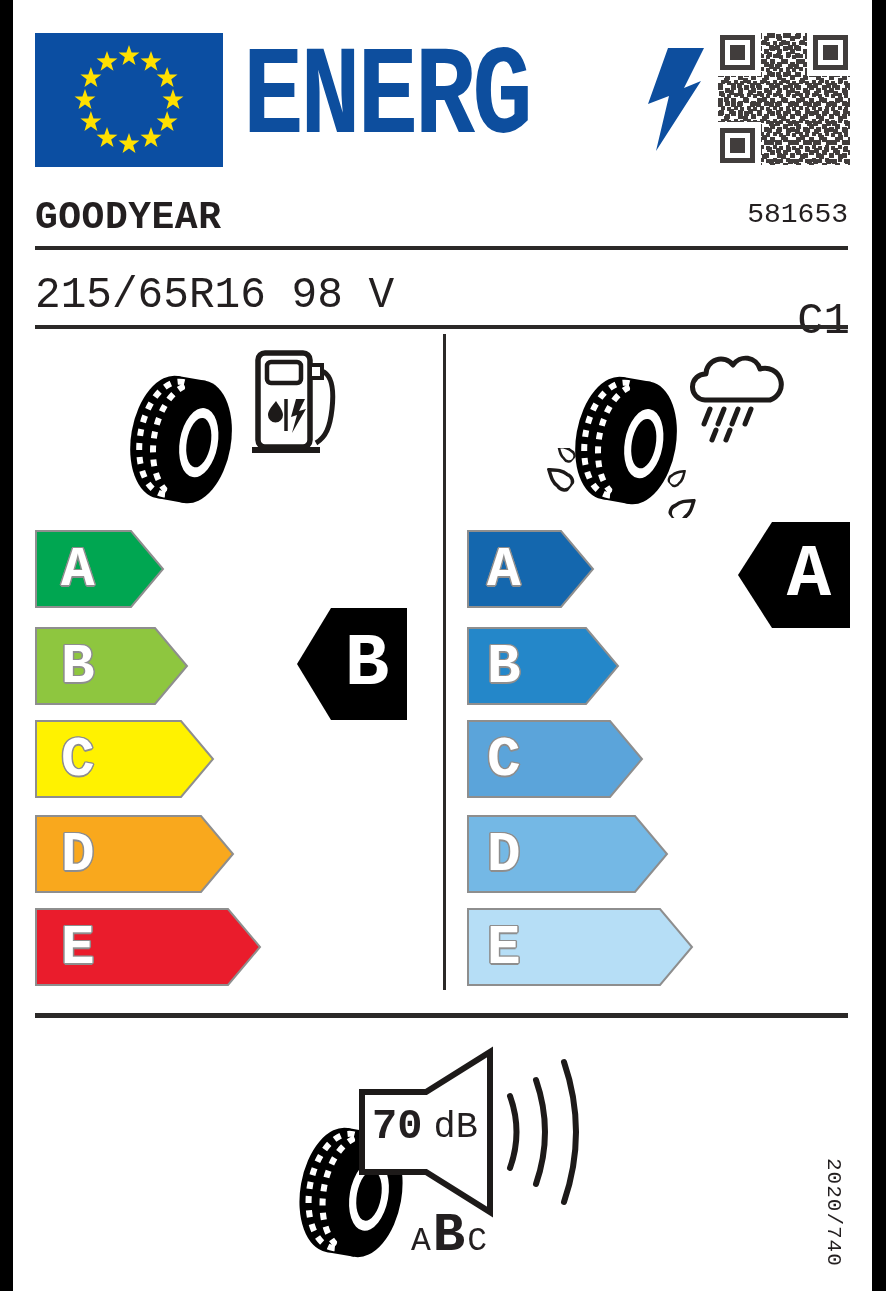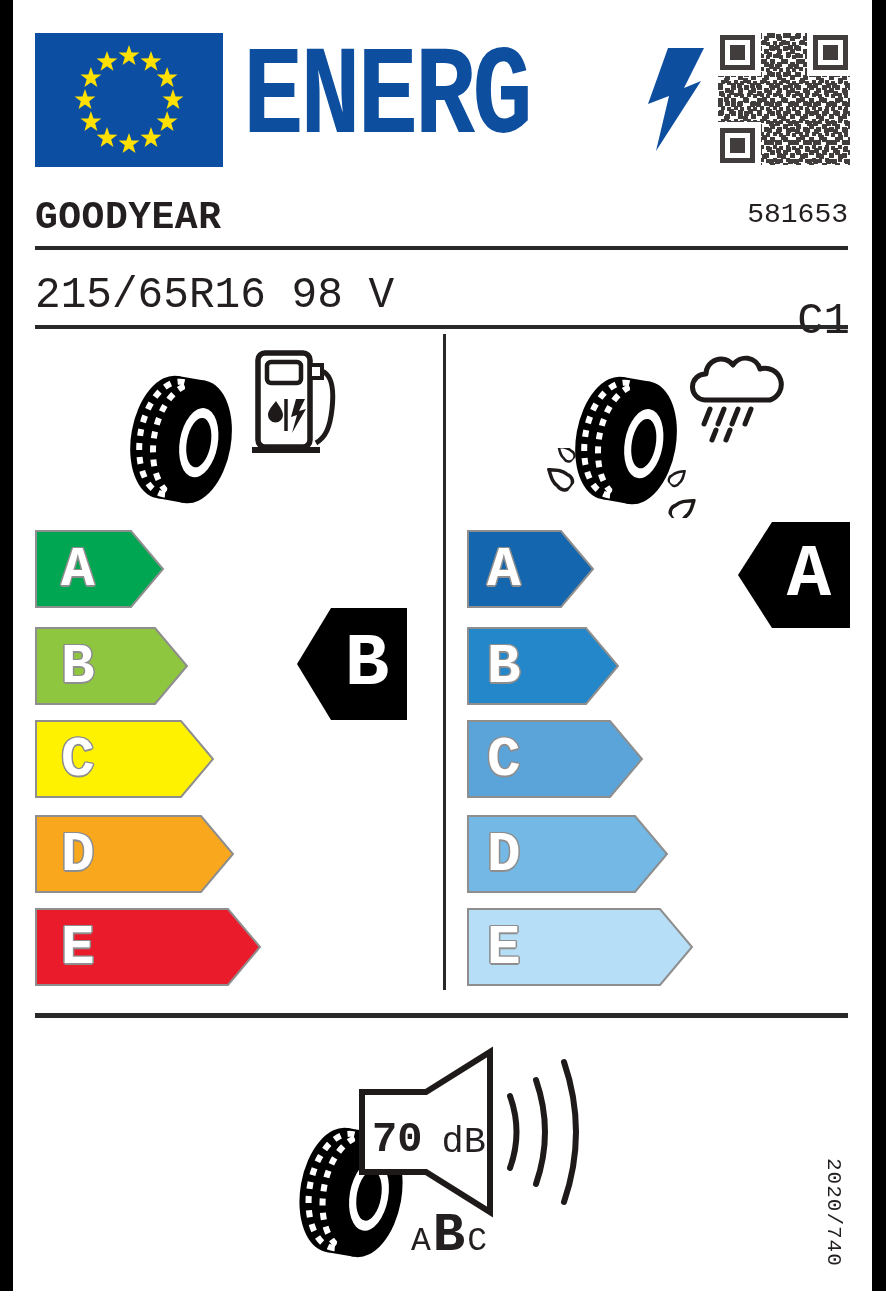--- a/index.html
+++ b/index.html
@@ -16,21 +16,21 @@
          color:#0d4e9e;letter-spacing:-4px;transform:scaleX(.8);transform-origin:left;}
   .grade-row{position:absolute;height:78px;}
   .grade{position:absolute;left:26px;top:0;height:76px;line-height:80px;font-size:56px;font-weight:bold;color:#fff;
          text-shadow:-1.5px 0 #8e8e8e,1.5px 0 #8e8e8e,0 -1.5px #8e8e8e,0 1.5px #8e8e8e,
                      -1px -1px #8e8e8e,1px 1px #8e8e8e,-1px 1px #8e8e8e,1px -1px #8e8e8e;}
   .grade.rcol{left:20px;}
   .pointer{position:absolute;background:#000;display:flex;align-items:center;justify-content:center;
            box-sizing:border-box;padding-left:30px;
            clip-path:polygon(34px 0,100% 0,100% 100%,34px 100%,0 50%);}
   .pointer span{color:#fff;font-weight:bold;font-size:74px;line-height:1;}
-  .db-text{position:absolute;left:372px;top:1106px;display:flex;align-items:flex-end;gap:19px;white-space:nowrap;margin-top:13px;}
+  .db-text{position:absolute;left:372px;top:1106px;display:flex;align-items:center;gap:11px;white-space:nowrap;}
   .db-text .val{font-size:42px;font-weight:bold;line-height:1;}
   .db-text .unit{font-size:37px;line-height:1;}
   .abc{position:absolute;left:411px;top:1209px;display:flex;align-items:baseline;gap:2px;line-height:1;}
   .abc .s{font-size:33px;}
   .abc .b{font-size:54px;font-weight:bold;}
   .reg{position:absolute;left:822px;top:1158px;font-size:21px;writing-mode:vertical-rl;letter-spacing:1px;}
 </style>
 </head>
 <body>
 

